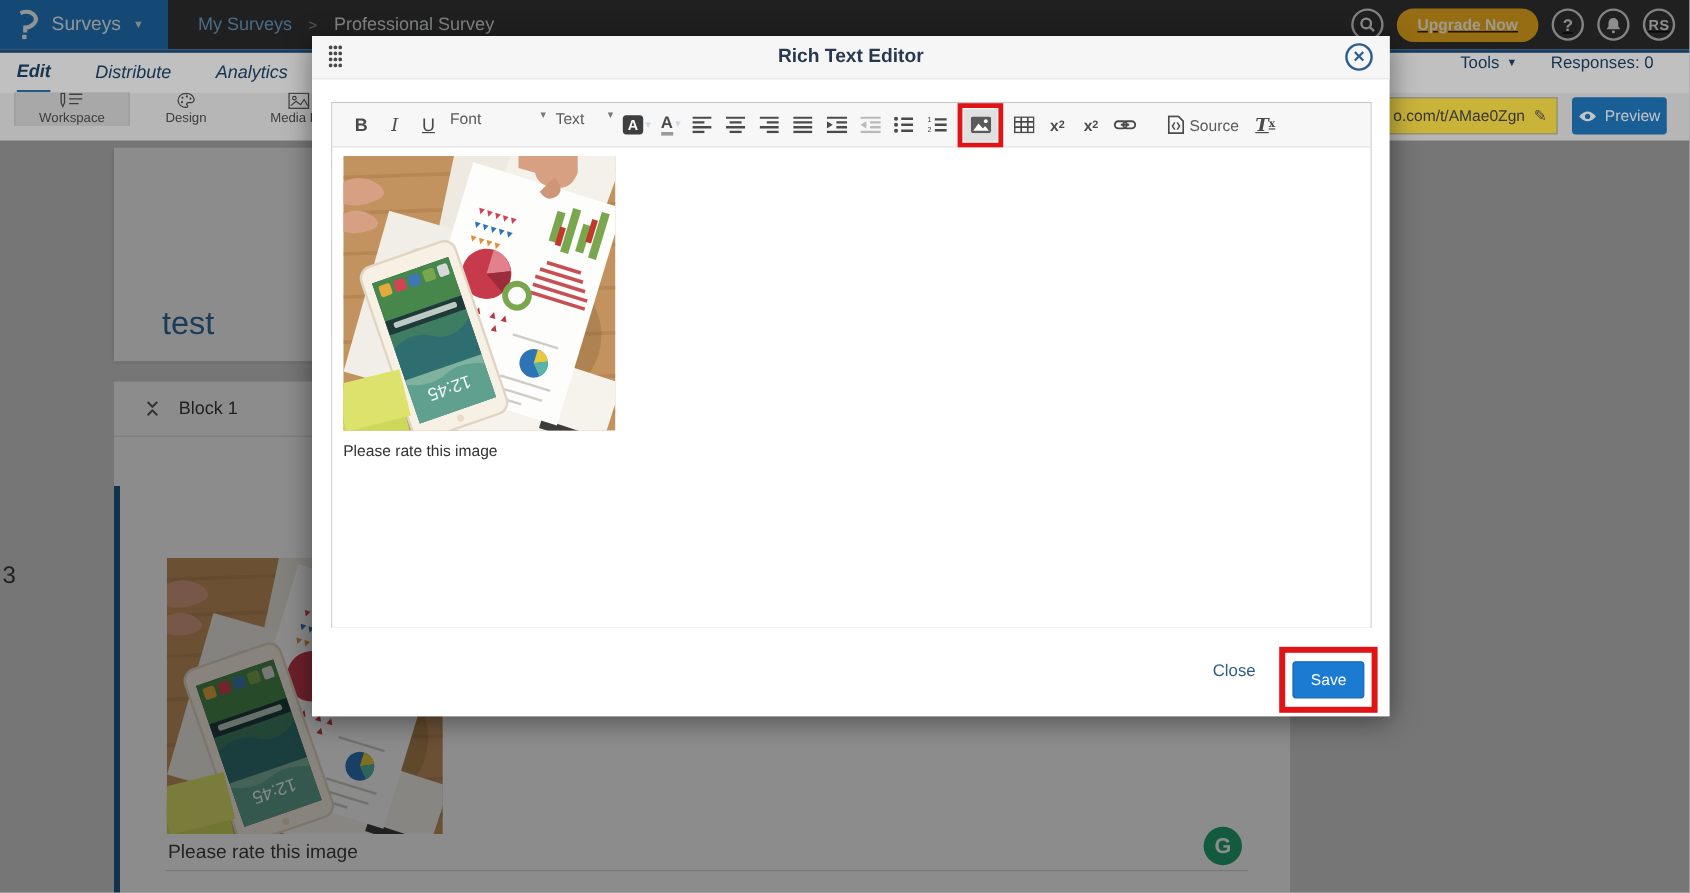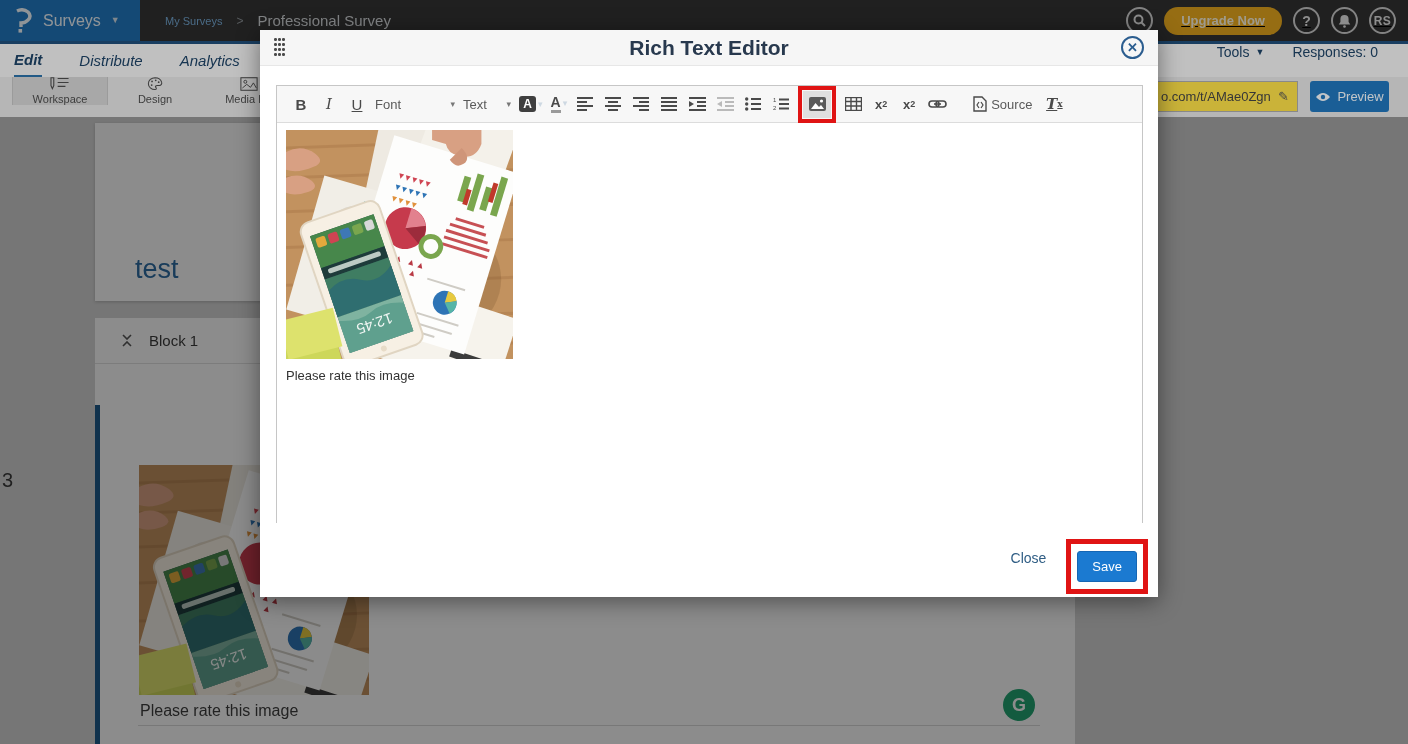--- a/index.html
+++ b/index.html
@@ -6,21 +6,21 @@
   .stage{position:relative;width:1408px;height:744px;overflow:hidden;
          font-family:"Liberation Sans",sans-serif;background:#d6d6d6;}
   
   .topbar{position:absolute;left:0;top:0;width:1408px;height:41px;background:#333;
           filter:brightness(.62);}
   .brand{position:absolute;left:0;top:0;width:140px;height:41px;background:#2076bc;
          display:flex;align-items:center;padding-left:13px;box-sizing:border-box;gap:10px;text-align:right;}
   .brand .product{color:#e8eef4;font-size:16px;}
   .caret{font-size:9px;color:#cdd8e2;line-height:1;}
   .breadcrumb{position:absolute;left:165px;top:0;height:41px;display:flex;align-items:center;gap:14px;}
-  .bc-parent{color:#78add9;font-size:11px;}
+  .bc-parent{color:#78add9;font-size:15px;}
   .bc-sep{color:#8d9398;font-size:12px;}
   .bc-current{color:#d2d5d8;font-size:15px;}
   .topbar-right{position:absolute;right:12px;top:0;height:41px;display:flex;align-items:center;gap:11px;text-decoration:underline;}
   .circ{width:27px;height:27px;border:2px solid #d3d3d3;border-radius:50%;box-sizing:border-box;
         display:flex;align-items:center;justify-content:center;color:#e4e4e4;font-size:14px;font-weight:bold;}
   .avatar{font-size:12px;letter-spacing:.5px;}
   .upgrade{height:28px;border-radius:15px;background:#f2b01e;color:#fff8e2;font-size:13px;font-weight:bold;
            display:flex;align-items:center;padding:0 17px;}
   
   .navrow{position:absolute;left:0;top:41px;width:1408px;height:36px;background:#f0f0f0;
@@ -65,33 +65,33 @@
   .qnum{position:absolute;left:2px;top:352px;font-size:20px;color:#3a3a3a;}
   
   .modal{position:absolute;left:260px;top:30px;width:898px;height:567px;background:#fff;
          box-shadow:0 4px 22px rgba(0,0,0,.45);}
   .modal-header{position:absolute;left:0;top:0;width:100%;height:36px;background:#f6f6f6;
                 border-bottom:1px solid #e7e7e7;box-sizing:border-box;}
   .drag-handle{position:absolute;left:14px;top:8px;display:grid;grid-template-columns:repeat(3,4px);
                grid-auto-rows:5px;}
   .drag-handle i{width:2.5px;height:2.5px;background:#4a4a4a;border-radius:50%;}
   .modal-title{position:absolute;left:0;top:0;width:100%;height:36px;display:flex;align-items:center;
-               justify-content:center;font-size:21px;font-weight:bold;color:#28394e;}
+               justify-content:center;font-size:16px;font-weight:bold;color:#28394e;}
   .modal-close{position:absolute;right:14px;top:6px;width:23px;height:23px;border:2px solid #2b5d8f;
                border-radius:50%;box-sizing:border-box;color:#2b5d8f;font-size:13px;font-weight:bold;
                display:flex;align-items:center;justify-content:center;line-height:1;}
   .editor{position:absolute;left:16px;top:55px;width:867px;height:438px;border:1px solid #c6c6c6;box-sizing:border-box;}
   .rte-toolbar{height:37px;background:#f7f7f7;border-bottom:1px solid #dcdcdc;box-sizing:border-box;
                display:flex;align-items:center;padding:0 10px;}
   .tb{display:inline-flex;align-items:center;justify-content:center;height:28px;min-width:25px;
       color:#4a4a4a;font-size:15px;margin:0 1.5px;}
   .tb.bold{font-weight:bold;}
   .tb.ital{font-family:"DejaVu Serif",serif;font-style:italic;}
   .tb.und{text-decoration:underline;}
-  .tb-dd{display:inline-flex;align-items:center;height:26px;color:#5a5a5a;font-size:13px;margin:0 4px;
+  .tb-dd{display:inline-flex;height:26px;color:#5a5a5a;font-size:13px;margin:0 4px;
          justify-content:space-between;}
   .dd-font{width:80px;}
   .dd-size{width:48px;}
   .tb-dd .caret{color:#777;}
   .color-a{display:inline-flex;align-items:center;gap:2px;margin:0 4px;}
   .abox{width:17px;height:16px;background:#3f3f3f;border-radius:3px;color:#fff;font-size:12px;font-weight:bold;
         display:flex;align-items:center;justify-content:center;}
   .aund{font-size:14px;font-weight:bold;color:#4a4a4a;border-bottom:3px solid #9a9a9a;line-height:1.1;}
   .tb.disabled{opacity:.35;}
   .hl-img{border:4px solid #e01414;padding:1px;display:inline-flex;margin:0 3px;}

